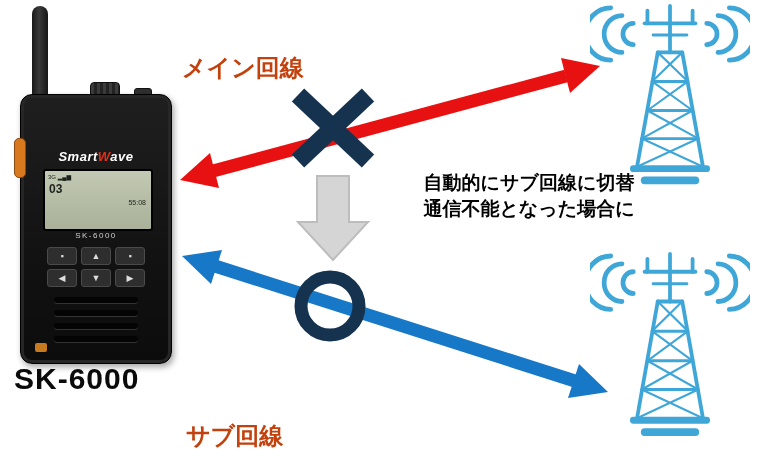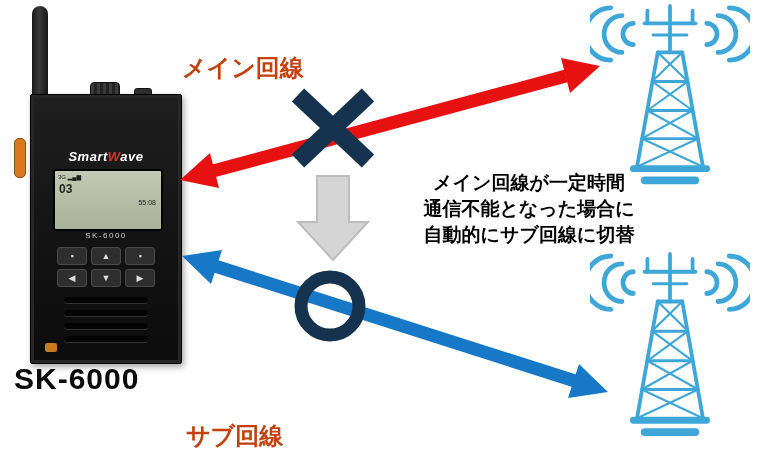--- a/index.html
+++ b/index.html
@@ -10,23 +10,23 @@
   
   .device { position:absolute; left:10px; top:6px; width:170px; height:360px; }
   .antenna { position:absolute; left:22px; top:0; width:16px; height:100px;
     background:linear-gradient(90deg,#1a1a1a,#3a3a3a 45%,#161616);
     border-radius:8px 8px 4px 4px; }
   .knob { position:absolute; left:80px; top:76px; width:28px; height:18px;
     background:repeating-linear-gradient(90deg,#3c3c3c 0 3px,#232323 3px 6px);
     border-radius:4px; border:1px solid #111; }
   .topbtn { position:absolute; left:124px; top:82px; width:16px; height:12px;
     background:#2f2f2f; border:1px solid #111; border-radius:3px; }
-  .bodyshell { position:absolute; left:20px; top:88px; width:150px; height:268px;
+  .bodyshell { position:absolute; left:10px; top:88px; width:150px; height:268px;
     background:linear-gradient(180deg,#1f1f1f,#121212 60%,#0c0c0c);
-    border-radius:2px; border:1px solid #000;
+    border-radius:12px; border:1px solid #000;
     box-shadow:inset 0 0 0 3px #262626, 2px 3px 6px rgba(0,0,0,.35); }
   .pttbtn { position:absolute; left:4px; top:132px; width:10px; height:38px;
     background:#d8791f; border-radius:5px; border:1px solid #8a4c10; }
   .brand { position:absolute; left:0; top:54px; width:100%; text-align:center;
     font-size:13px; font-weight:bold; font-style:italic; color:#fff; letter-spacing:.5px; }
   .lcd { position:absolute; left:22px; top:74px; width:106px; height:58px;
     background:linear-gradient(180deg,#c3c9b4,#a9b199);
     border:2px solid #000; border-radius:3px; color:#1c241c; overflow:hidden; }
   .lcd .r1 { font-size:6px; padding:2px 3px 0 3px; }
   .lcd .r2 { font-size:12px; font-weight:bold; padding:2px 6px 0 4px; }
@@ -90,23 +90,22 @@
       <div class="accent"></div>
     </div>
     <div class="pttbtn"></div>
   </div>
 
   <div class="device-label">SK-6000</div>
 
   <div class="jp-label label-main">メイン回線</div>
   <div class="jp-label label-sub">サブ回線</div>
   <div class="note">
-    <div>メイン回線が一定時間</div>
+    <div>自動的にサブ回線に切替</div>
     <div>通信不能となった場合に</div>
-    <div>自動的にサブ回線に切替</div>
   </div>
 
   <svg class="tower tower-top" viewBox="0 0 170 192" preserveAspectRatio="none" stroke="#3fa6d8">
     <defs>
       <g id="tower-shape" fill="none" stroke-width="4" stroke-linecap="round">
         <g stroke-width="5">
           <path d="M46 22 A11 11 0 0 0 46 44"></path>
           <path d="M34 14 A18 18 0 0 0 34 52"></path>
           <path d="M22 6 A25 25 0 0 0 22 60"></path>
         </g>

